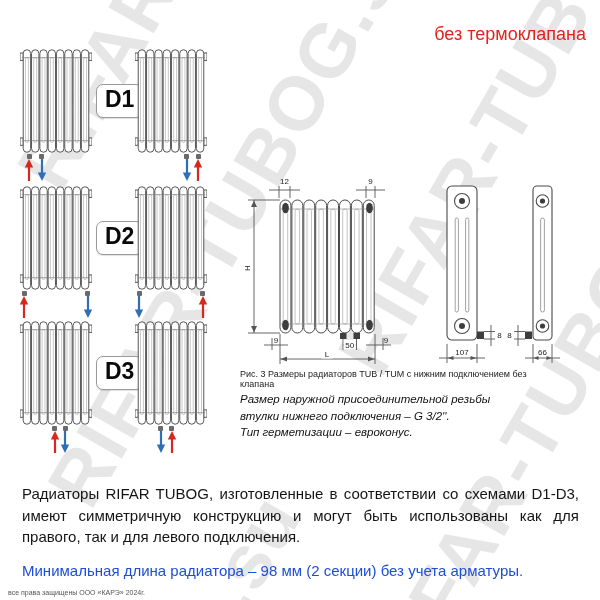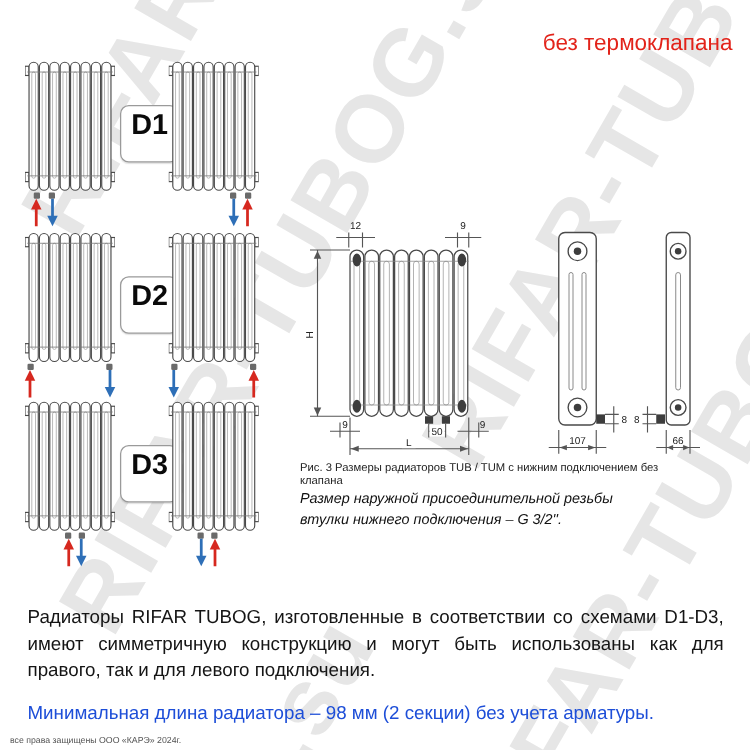--- a/index.html
+++ b/index.html
@@ -12,21 +12,21 @@
   
   .layer{position:absolute;left:0;top:0;width:600px;height:600px;z-index:1;}
   .header{position:absolute;top:9px;right:14px;text-align:right;line-height:1.15;}
   .header .t1{font-size:23px;font-weight:bold;letter-spacing:.3px;color:#0a0a0a;}
   .header .t2{font-size:18px;font-weight:normal;margin-top:15px;}
   .scheme-row{position:absolute;left:20px;width:190px;height:140px;}
   .rad-wrap{position:absolute;top:0;width:72px;height:140px;}
   .rad-wrap.right{left:115px;}
   .rad-svg{position:absolute;top:0;left:0;width:72px;height:112px;}
   .scheme-label{position:absolute;left:76px;top:39px;min-width:22px;text-align:center;
-                padding:1px 8px 16px;border:1.5px solid #9a9a9a;border-radius:7px;background:#fff;
+                padding:1px 8px 4px;border:1.5px solid #9a9a9a;border-radius:7px;background:#fff;
                 font-weight:bold;font-size:23px;color:#0a0a0a;box-shadow:0 1px 1px rgba(0,0,0,.12);}
   .arrow{position:absolute;top:113px;}
   .stub{position:absolute;top:109px;width:5px;height:5px;background:#6a6a6a;border-radius:1px;}
   .fig-front{position:absolute;left:238px;top:168px;width:185px;height:200px;}
   .fig-side{position:absolute;left:425px;top:168px;width:150px;height:200px;}
   .fig-caption{position:absolute;left:240px;top:369px;width:310px;font-size:9px;color:#222;}
   .fig-notes{position:absolute;left:240px;top:391px;width:300px;font-size:11.5px;font-style:italic;
              line-height:1.45;color:#111;}
   .paragraph{position:absolute;left:22px;top:483px;width:557px;font-size:15px;line-height:1.44;
              text-align:justify;color:#151515;}
@@ -398,20 +398,21 @@
         <text x="74.5" y="170">8</text>
         <text x="84.5" y="170">8</text>
       </g>
     </svg>
 
     <div class="fig-caption">Рис. 3 Размеры радиаторов TUB / TUM с нижним подключением без клапана</div>
 
     <div class="fig-notes">
       <div>Размер наружной присоединительной резьбы</div>
       <div>втулки нижнего подключения – G 3/2''.</div>
+      <div>Тип герметизации – евроконус.</div>
     </div>
 
     <div class="paragraph">Радиаторы RIFAR TUBOG, изготовленные в соответствии со схемами D1-D3, имеют симметричную конструкцию и могут быть использованы как для правого, так и для левого подключения.</div>
     <div class="min-note">Минимальная длина радиатора – 98 мм (2 секции) без учета арматуры.</div>
     <div class="footer">все права защищены ООО «КАРЭ» 2024г.</div>
 
   </div>
 </div>
 
 </body></html>

